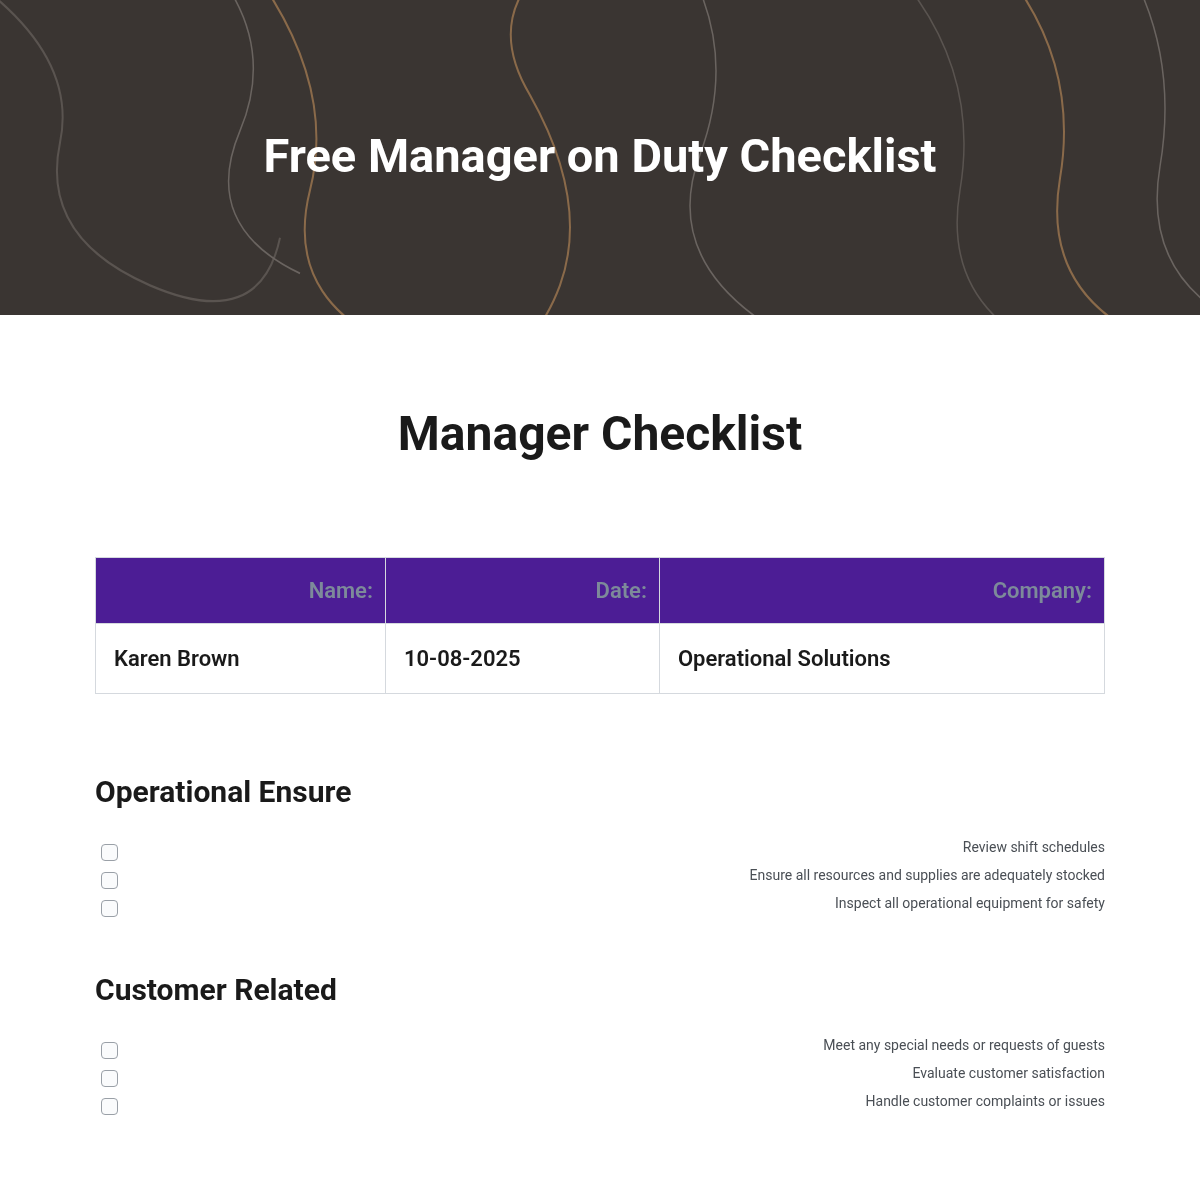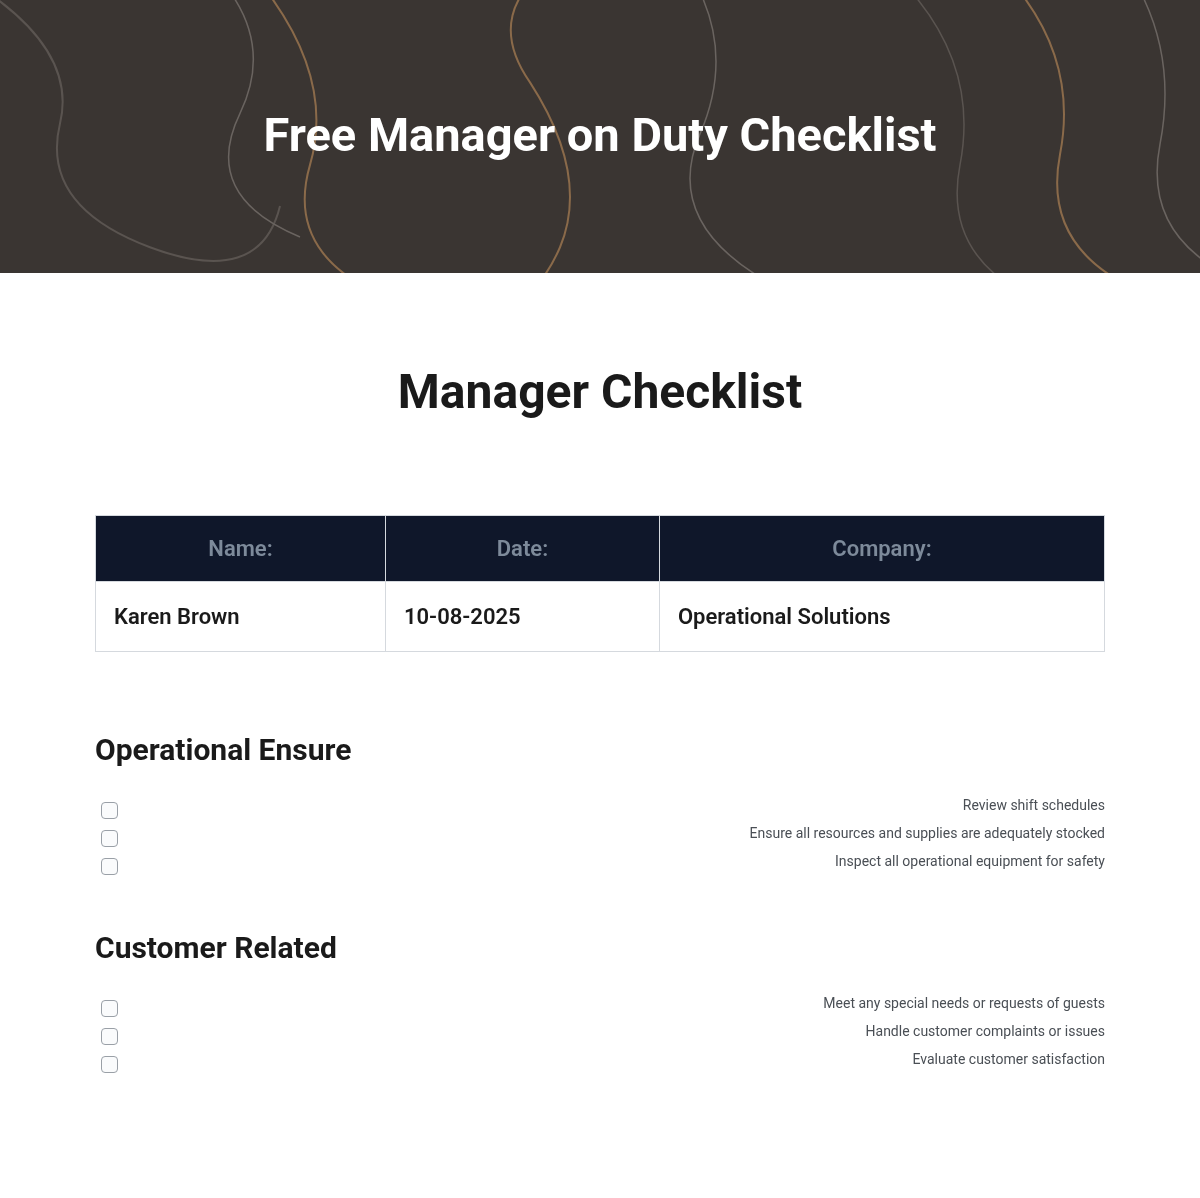--- a/index.html
+++ b/index.html
@@ -8,21 +8,21 @@
       box-sizing: border-box;
     }
     body {
       font-family: -apple-system, BlinkMacSystemFont, "Segoe UI", Roboto, Helvetica, Arial, sans-serif;
       background: #ffffff;
       width: 1200px;
       min-height: 1198px;
     }
     .hero {
       width: 100%;
-      height: 273px;
+      height: 315px;
       background: #3a3532;
       position: relative;
       overflow: hidden;
       display: flex;
       align-items: center;
       justify-content: center;
     }
     .hero svg {
       position: absolute;
       top: 0;
@@ -55,24 +55,24 @@
       margin-bottom: 80px;
     }
     .info-table th,
     .info-table td {
       border: 1px solid #d5d9de;
       padding: 18px 18px;
       text-align: left;
       font-size: 22px;
     }
     .info-table th {
-      background: #0f172a;
+      background: #4c1d95;
       color: #7d8a9a;
       font-weight: 600;
-      text-align: center;
+      text-align: right;
       padding: 20px 12px;
     }
     .info-table td {
       color: #1a1a1a;
       font-weight: 600;
       padding: 22px 18px;
     }
     .section {
       margin-bottom: 55px;
     }
@@ -164,22 +164,22 @@
 
   <div class="section">
     <h3 class="section-title">Customer Related</h3>
     <ul class="checklist">
       <li>
         <span class="checkbox"></span>
         <span>Meet any special needs or requests of guests</span>
       </li>
       <li>
         <span class="checkbox"></span>
-        <span>Handle customer complaints or issues</span>
+        <span>Evaluate customer satisfaction</span>
       </li>
       <li>
         <span class="checkbox"></span>
-        <span>Evaluate customer satisfaction</span>
+        <span>Handle customer complaints or issues</span>
       </li>
     </ul>
   </div>
 
 </div>
 
 </body></html>

